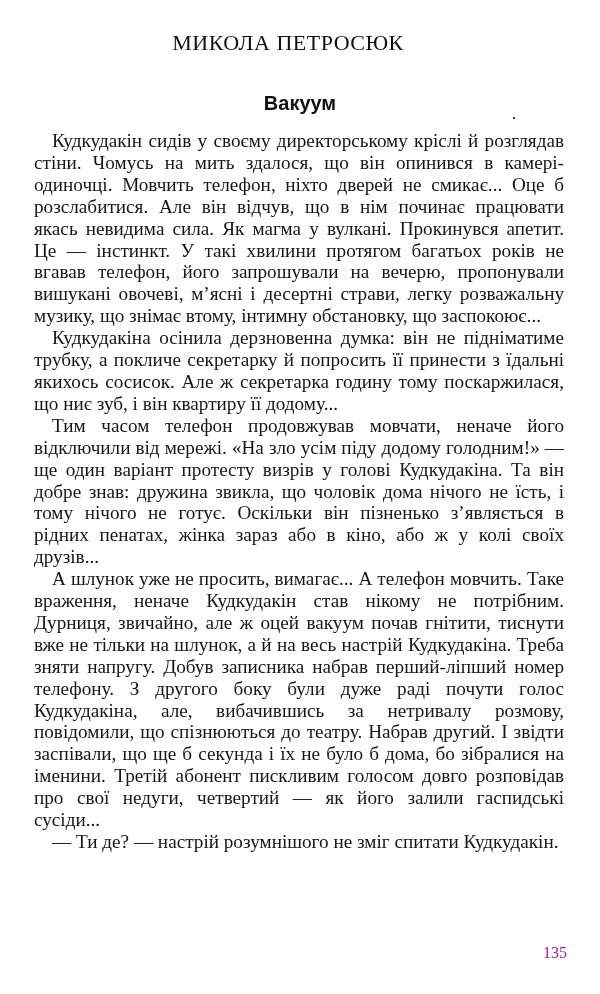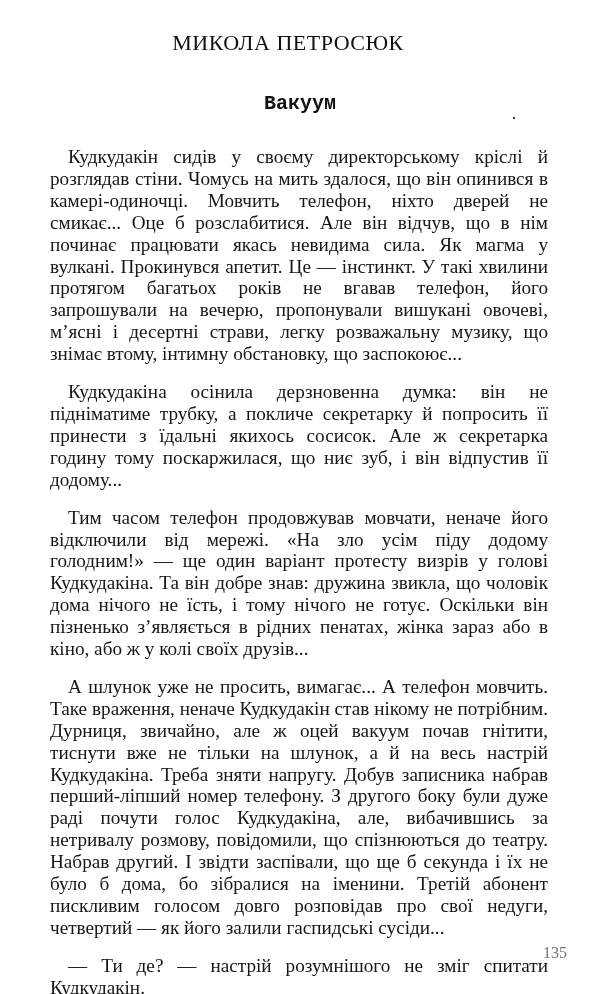--- a/index.html
+++ b/index.html
@@ -25,21 +25,21 @@
       font-size: 22px;
       letter-spacing: 0.5px;
       color: #111;
     }
     .title {
       position: absolute;
       top: 92px;
       left: 0;
       width: 600px;
       text-align: center;
-      font-family: Liberation Mono, monospace;
+      font-family: Liberation Sans, sans-serif;
       font-weight: bold;
       font-size: 20px;
       color: #111;
     }
     .speck {
       position: absolute;
       left: 513px;
       top: 117px;
       width: 2px;
       height: 2px;
@@ -51,42 +51,42 @@
       left: 34px;
       width: 530px;
       font-family: "Liberation Serif", serif;
       font-size: 19.2px;
       line-height: 21.9px;
       text-align: justify;
       color: #161616;
       hyphens: manual;
     }
     .body-text p {
-      margin: 16px;
+      margin: 0;
       text-indent: 18px;
       text-align: justify;
       text-align-last: left;
     }
     .page-number {
       position: absolute;
       top: 944px;
       left: 543px;
       font-family: "Liberation Serif", serif;
       font-size: 16px;
-      color: #737373;
+      color: #a21caf;
     }
   </style>
 </head>
 <body>
 
 <div class="author">МИКОЛА ПЕТРОСЮК</div>
 <div class="title">Вакуум</div>
 <div class="speck"></div>
 
 <div class="body-text">
   <p>Кудкудакін сидів у своєму директорському кріслі й розглядав стіни. Чомусь на мить здалося, що він опинився в камері-одиночці. Мовчить телефон, ніхто дверей не смикає... Оце б розслабитися. Але він відчув, що в нім починає працювати якась невидима сила. Як магма у вулкані. Прокинувся апетит. Це — інстинкт. У такі хвилини протягом багатьох років не вгавав телефон, його запрошували на вечерю, пропонували вишукані овочеві, м’ясні і десертні страви, легку розважальну музику, що знімає втому, інтимну обстановку, що заспокоює...</p>
-  <p>Кудкудакіна осінила дерзновенна думка: він не підніматиме трубку, а покличе секретарку й попросить її принести з їдальні якихось сосисок. Але ж секретарка годину тому поскаржилася, що ниє зуб, і він відпустив її додому...</p>
+  <p>Кудкудакіна осінила дерзновенна думка: він не підніматиме трубку, а покличе секретарку й попросить її принести з їдальні якихось сосисок. Але ж секретарка годину тому поскаржилася, що ниє зуб, і він квартиру її додому...</p>
   <p>Тим часом телефон продовжував мовчати, неначе його відключили від мережі. «На зло усім піду додому голодним!» — ще один варіант протесту визрів у голові Кудкудакіна. Та він добре знав: дружина звикла, що чоловік дома нічого не їсть, і тому нічого не готує. Оскільки він пізненько з’являється в рідних пенатах, жінка зараз або в кіно, або ж у колі своїх друзів...</p>
   <p>А шлунок уже не просить, вимагає... А телефон мовчить. Таке враження, неначе Кудкудакін став нікому не потрібним. Дурниця, звичайно, але ж оцей вакуум почав гнітити, тиснути вже не тільки на шлунок, а й на весь настрій Кудкудакіна. Треба зняти напругу. Добув записника набрав перший-ліпший номер телефону. З другого боку були дуже раді почути голос Кудкудакіна, але, вибачившись за нетривалу розмову, повідомили, що спізнюються до театру. Набрав другий. І звідти заспівали, що ще б секунда і їх не було б дома, бо зібралися на іменини. Третій абонент пискливим голосом довго розповідав про свої недуги, четвертий — як його залили гаспидські сусіди...</p>
   <p>— Ти де? — настрій розумнішого не зміг спитати Кудкудакін.</p>
 </div>
 
 <div class="page-number">135</div>
 
 </body></html>

